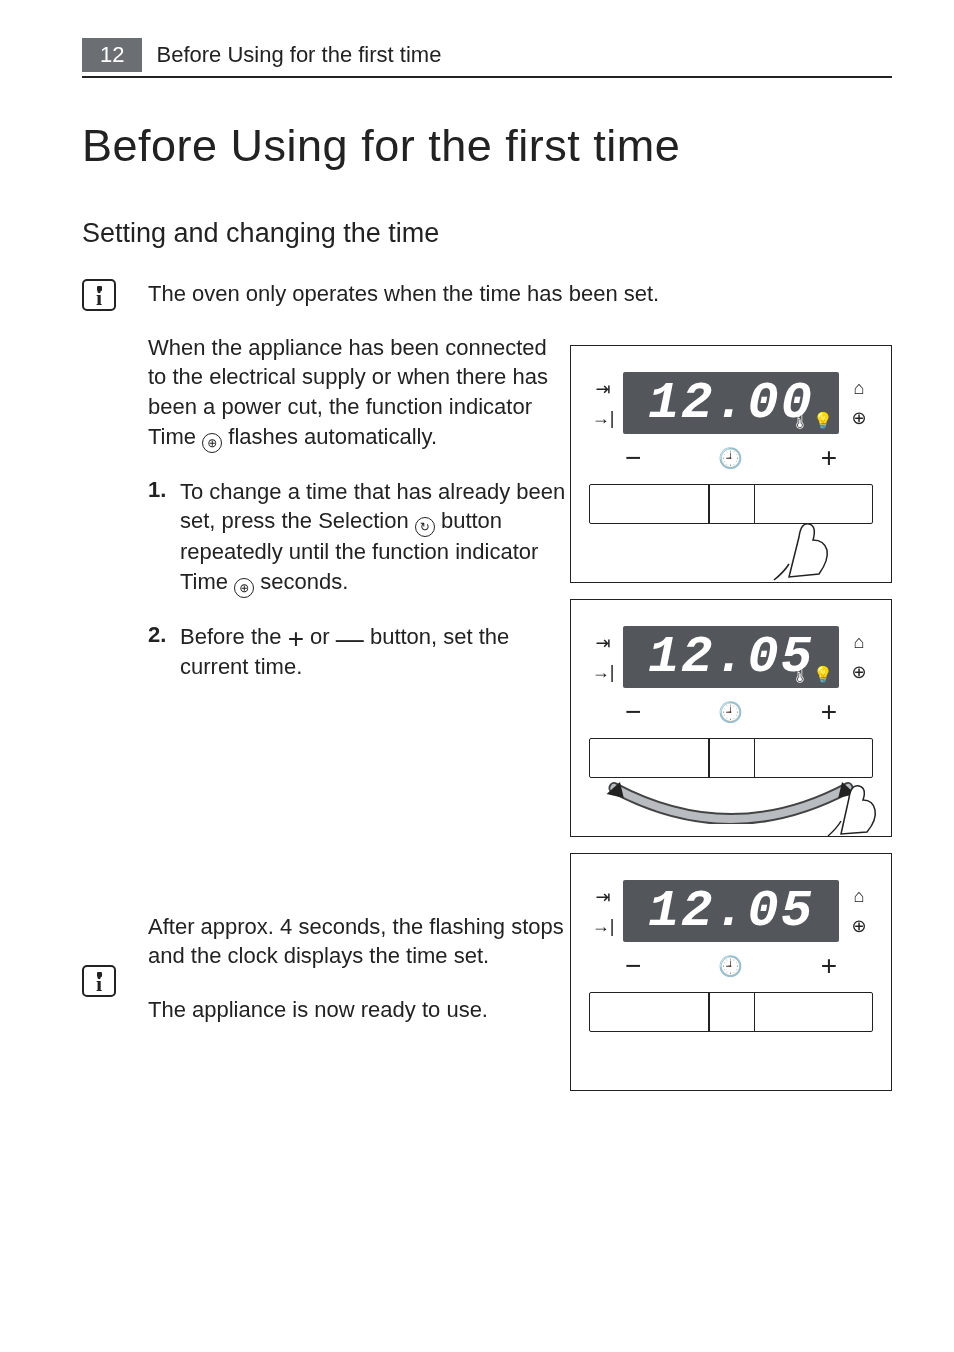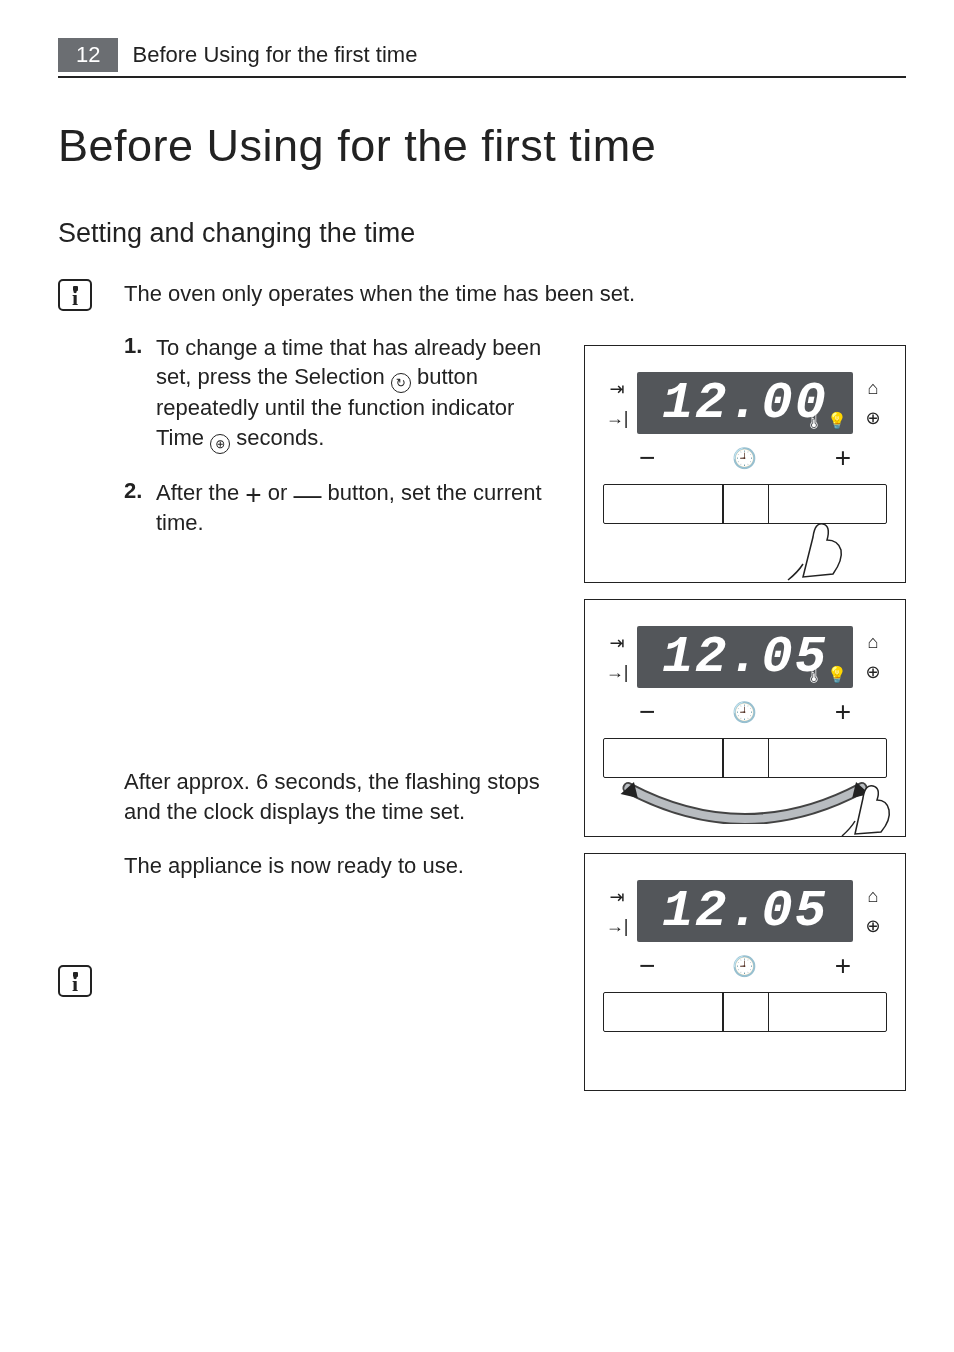--- a/index.html
+++ b/index.html
@@ -1,17 +1,17 @@
 <!DOCTYPE html>
 <html><head>
 <meta charset="utf-8">
 <style>
   * { box-sizing: border-box; margin: 0; padding: 0; }
   html, body { width: 954px; height: 1352px; background: #fff; font-family: "Helvetica Neue", Arial, sans-serif; color: #222; }
-  .page { padding: 38px 48px 0 58px; position: relative; }
+  .page { padding: 38px 62px 0 58px; position: relative; margin-left: 24px; }
   .header { display: flex; align-items: center; border-bottom: 2px solid #222; padding-bottom: 4px; margin-bottom: 42px; }
   .pagenum { background: #6b6e72; color: #fff; font-size: 22px; padding: 4px 18px; font-weight: 400; }
   .section-label { font-size: 22px; margin-left: 14px; font-weight: 300; }
   .h1 { font-size: 45px; font-weight: 400; letter-spacing: 0.5px; margin-bottom: 46px; font-stretch: condensed; }
   .h2 { font-size: 27px; font-weight: 400; margin-bottom: 30px; font-stretch: condensed; }
   .content { position: relative; }
   .leftcol { padding-left: 66px; }
   .info-icon-box { position: absolute; left: 0; width: 34px; height: 32px; border: 2px solid #222; border-radius: 5px; display: flex; align-items: center; justify-content: center; }
   .info-icon-box .dot { position: absolute; top: 5px; width: 5px; height: 5px; background: #222; border-radius: 1px; }
   .info-icon-box .stem { font-weight: 900; font-size: 22px; font-family: "Georgia", serif; margin-top: 6px; }
@@ -57,36 +57,39 @@
   <div class="content">
 
     <div class="info-icon-box" style="top:0;">
       <span class="dot"></span>
         <span class="stem">i</span>
     </div>
 
     <div class="leftcol">
       <p class="p" style="max-width:540px;">The oven only operates when the time has been set.</p>
 
+      <p class="p">
+        <span>When the appliance has been connected to the electrical supply or when there has been a power cut, the function indicator Time </span><span class="circ">⊕</span><span> flashes automatically.</span>
+      </p>
 
       <div class="li">
         <span class="li-num">1.</span>
         <div class="li-text">
           <span>To change a time that has already been set, press the Selection </span><span class="circ">↻</span><span> button repeatedly until the function indicator Time </span><span class="circ">⊕</span><span> seconds.</span>
         </div>
       </div>
 
       <div class="li" style="margin-bottom:230px;">
         <span class="li-num">2.</span>
         <div class="li-text">
-          <span>After the </span><span class="plus">+</span><span> or </span><span class="minus">—</span><span> button, set the current time.</span>
-        </div>
-      </div>
-
-      <p class="p">After approx. 6 seconds, the flashing stops and the clock displays the time set.</p>
+          <span>Before the </span><span class="plus">+</span><span> or </span><span class="minus">—</span><span> button, set the current time.</span>
+        </div>
+      </div>
+
+      <p class="p">After approx. 4 seconds, the flashing stops and the clock displays the time set.</p>
       <p class="p">The appliance is now ready to use.</p>
     </div>
 
     <div class="info-icon-box" style="top:686px;">
       <span class="dot"></span>
         <span class="stem">i</span>
     </div>
 
 
     <div class="fig fig1">

